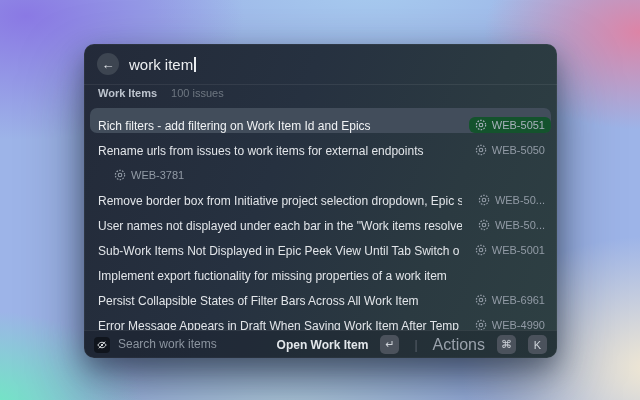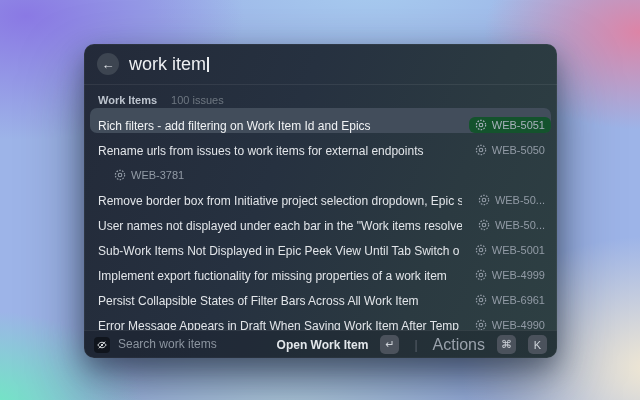--- a/index.html
+++ b/index.html
@@ -20,24 +20,24 @@
     position:absolute; left:84px; top:44px; width:473px; height:314px;
     border-radius:10px; overflow:hidden;
     background:linear-gradient(112deg,#232a39 0%,#263140 40%,#2b3a41 72%,#2e4043 100%);
     box-shadow:0 28px 60px rgba(18,28,42,.5), 0 10px 24px rgba(18,28,42,.38), inset 0 0 0 1px rgba(255,255,255,.045);
   }
   .search-header { height:40px; display:flex; align-items:center; padding:0 13px; gap:10px; }
   .back-btn {
     width:22px; height:22px; border-radius:50%; background:#3d4551; color:#e4e7eb;
     display:flex; align-items:center; justify-content:center; font-size:13px; cursor:pointer; flex-shrink:0;
   }
-  .query { color:#edeff2; font-size:18px; font-weight:500; display:flex; align-items:center; flex:1; }
+  .query { color:#edeff2; font-size:15px; font-weight:500; display:flex; align-items:center; flex:1; }
   .caret { display:inline-block; width:1.5px; height:15px; background:#eaedf0; margin-left:1px; }
   .hdiv { height:1px; background:rgba(255,255,255,.07); }
-  .section { height:21px; display:flex; align-items:flex-end; gap:14px; padding:2px 14px 0; font-size:11px; }
+  .section { height:21px; display:flex; align-items:flex-start; gap:14px; padding:2px 14px 0; font-size:11px; }
   .section-title { color:#bdc4ce; font-weight:700; }
   .section-count { color:#6e7781; }
   .list { height:224px; overflow:hidden; padding:2px 6px 0; }
   .row {
     display:flex; align-items:flex-end; height:25px; padding:0 0 0 8px;
     border-radius:7px; cursor:pointer;
   }
   .row.selected { background:#424d5b; }
   .row-title {
     flex:1; font-size:12px; color:#e2e5e9; white-space:nowrap; overflow:hidden; min-width:0;
@@ -153,27 +153,20 @@
         <svg class="backlog-icon" viewBox="0 0 14 14" fill="none">
           <circle cx="7" cy="7" r="5.4" stroke="currentColor" stroke-width="1.4" stroke-dasharray="1.9 1.5"></circle>
           <circle cx="7" cy="7" r="2.1" stroke="currentColor" stroke-width="1.3"></circle>
         </svg>
         <span class="badge-id">WEB-5001</span>
       </span>
     </div>
 
     <div class="row">
       <span class="row-title">Implement export fuctionality for missing properties of a work item</span>
-      <span class="row-badge">
-        <svg class="backlog-icon" viewBox="0 0 14 14" fill="none">
-          <circle cx="7" cy="7" r="5.4" stroke="currentColor" stroke-width="1.4" stroke-dasharray="1.9 1.5"></circle>
-          <circle cx="7" cy="7" r="2.1" stroke="currentColor" stroke-width="1.3"></circle>
-        </svg>
-        <span class="badge-id">WEB-4999</span>
-      </span>
     </div>
 
     <div class="row">
       <span class="row-title">Persist Collapsible States of Filter Bars Across All Work Item</span>
       <span class="row-badge">
         <svg class="backlog-icon" viewBox="0 0 14 14" fill="none">
           <circle cx="7" cy="7" r="5.4" stroke="currentColor" stroke-width="1.4" stroke-dasharray="1.9 1.5"></circle>
           <circle cx="7" cy="7" r="2.1" stroke="currentColor" stroke-width="1.3"></circle>
         </svg>
         <span class="badge-id">WEB-6961</span>

